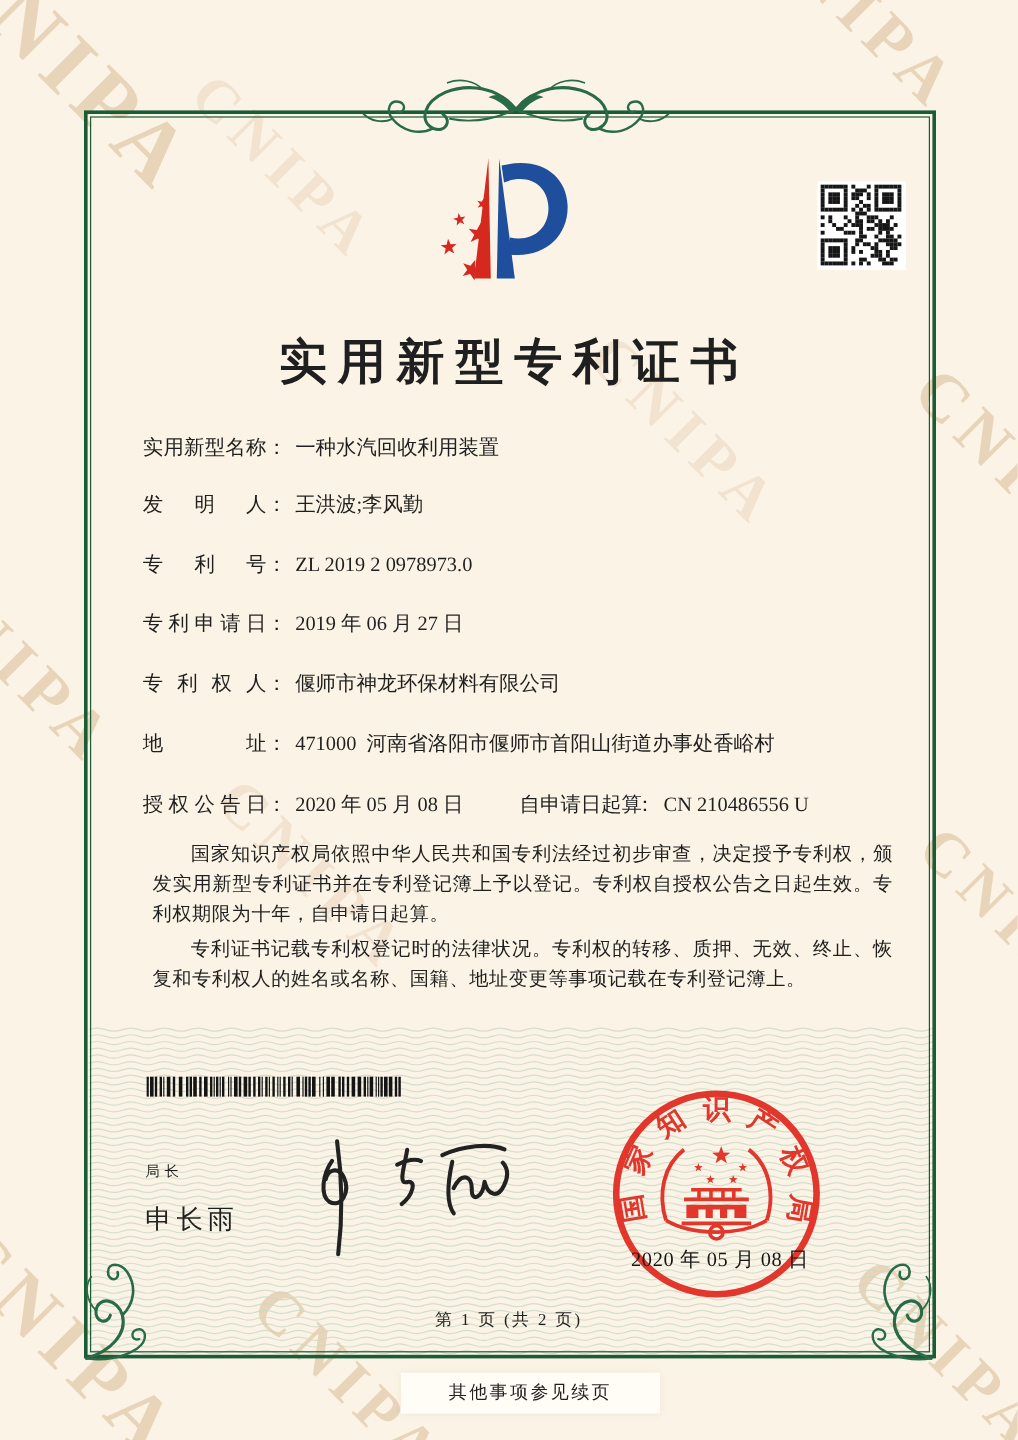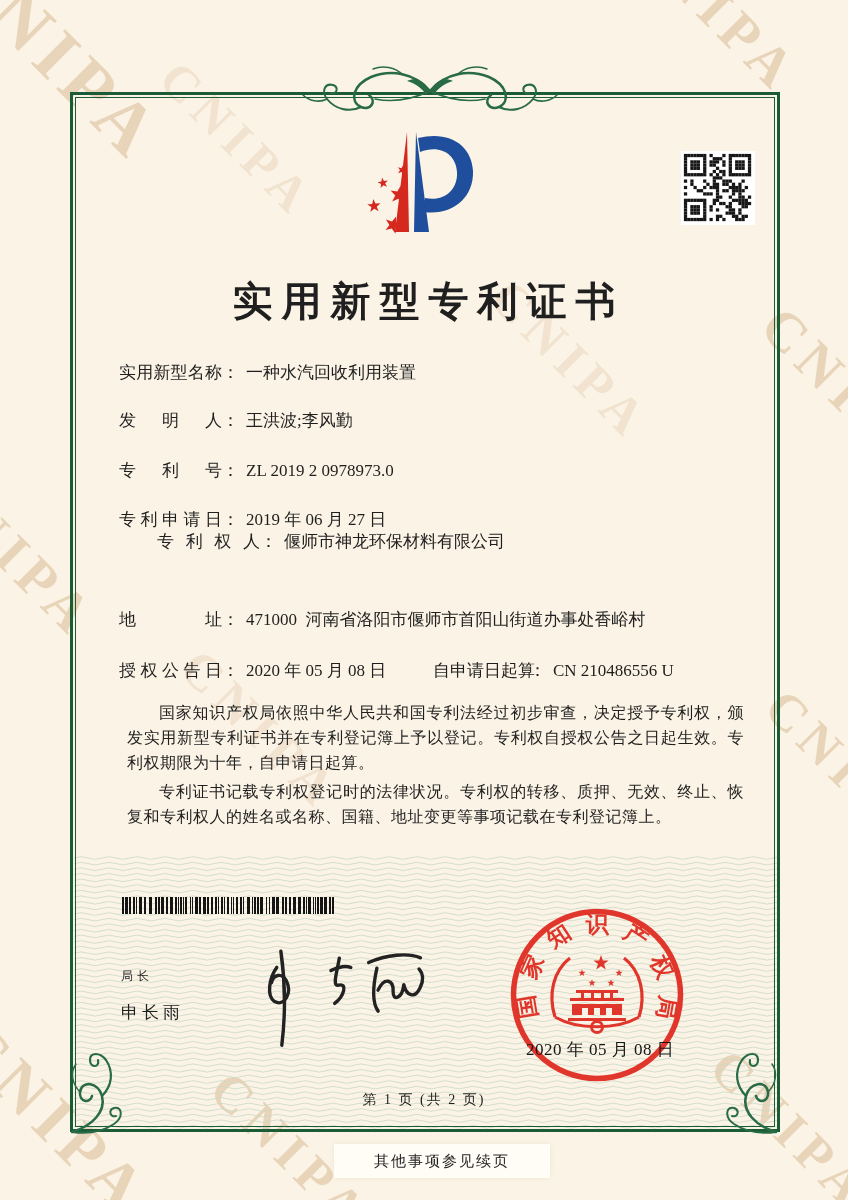--- a/index.html
+++ b/index.html
@@ -47,21 +47,21 @@
     font-size:16px;line-height:25px;text-align:justify;letter-spacing:.5px;
   }
   .paras p{margin:0;text-indent:2em;}
   .paras p + p{margin-top:4px;}
 
   #barcode{position:absolute;left:122px;top:897px;z-index:3;}
   #qr{position:absolute;left:681px;top:151px;z-index:3;}
   #logo{position:absolute;left:350px;top:126px;z-index:3;}
 
   .official-title{position:absolute;left:121px;top:968px;font-size:12px;letter-spacing:4px;z-index:4;}
-  .official-name{position:absolute;left:121px;top:1001px;font-size:17px;letter-spacing:4px;z-index:4;}
+  .official-name{position:absolute;left:121px;top:1001px;font-size:22px;letter-spacing:4px;z-index:4;}
   #signature{position:absolute;left:242px;top:940px;z-index:4;}
 
   .seal{position:absolute;left:508px;top:906px;width:178px;height:178px;z-index:4;}
   .seal-date{
     position:absolute;left:518px;top:1038px;width:164px;text-align:center;
     font-size:17px;letter-spacing:.5px;z-index:5;color:#161616;
   }
 
   .pagenum{position:absolute;left:0;top:1091px;width:848px;text-align:center;font-size:14px;letter-spacing:2px;z-index:3;}
   .contbox{
@@ -368,21 +368,21 @@
     </div>
     <div class="frow" style="top:409px;">
       <span class="flabel">发明人</span><span>：</span><span class="fvalue">王洪波;李风勤</span>
     </div>
     <div class="frow" style="top:459px;">
       <span class="flabel">专利号</span><span>：</span><span class="fvalue">ZL 2019 2 0978973.0</span>
     </div>
     <div class="frow" style="top:508px;">
       <span class="flabel">专利申请日</span><span>：</span><span class="fvalue">2019 年 06 月 27 日</span>
     </div>
-    <div class="frow" style="top:530px;margin-left:38px;">
+    <div class="frow" style="top:558px;">
       <span class="flabel">专利权人</span><span>：</span><span class="fvalue">偃师市神龙环保材料有限公司</span>
     </div>
     <div class="frow" style="top:608px;">
       <span class="flabel">地址</span><span>：</span><span class="fvalue">471000  河南省洛阳市偃师市首阳山街道办事处香峪村</span>
     </div>
     <div class="frow" style="top:659px;">
       <span class="flabel">授权公告日</span><span>：</span><span class="fvalue">2020 年 05 月 08 日</span>
     </div>
     <div class="grant2">
       <span class="flabel">自申请日起算</span><span>：</span><span class="fvalue">CN 210486556 U</span>

